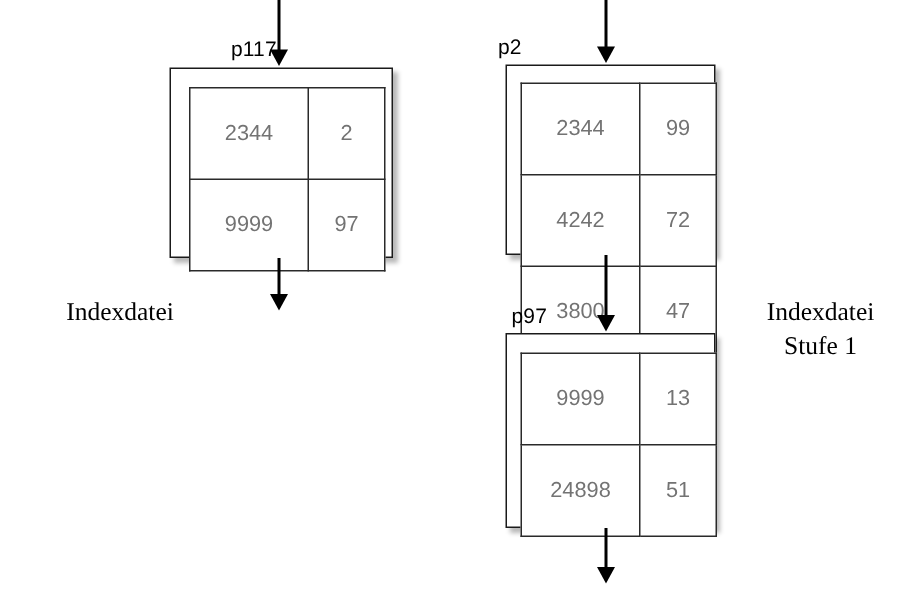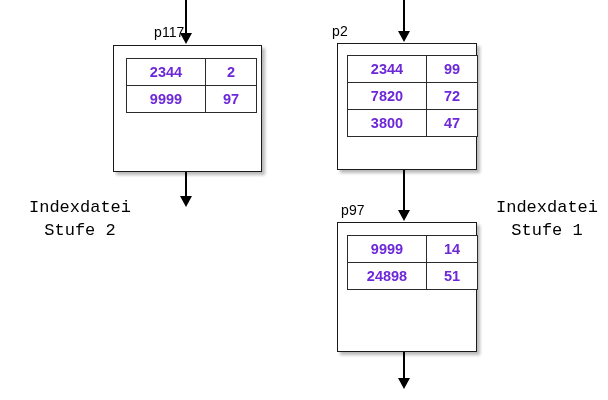--- a/index.html
+++ b/index.html
@@ -47,26 +47,25 @@
     position: absolute;
     border-collapse: collapse;
     table-layout: fixed;
     background: #ffffff;
   }
   .entry-table td {
     border: 1.4px solid #2a2a2a;
     text-align: center;
     font-family: "Liberation Sans", sans-serif;
     font-size: 14.5px;
-    color: #6d28d9;
+    color: #737373;
     height: 26px;
-    padding: 0 2px;
+    padding: 17px 2px;
     line-height: 26px;
     white-space: nowrap;
-    font-weight: bold;
   }
   .entry-table td.key  { width: 74px; }
   .entry-table td.ptr  { width: 46px; }
 
   
   .arrow {
     position: absolute;
     width: 0;
   }
   .arrow .shaft {
@@ -85,21 +84,21 @@
     height: 0;
     border-left: 6px solid transparent;
     border-right: 6px solid transparent;
     border-top: 11px solid #000000;
   }
 
   
   .caption {
     position: absolute;
     text-align: center;
-    font-family: Liberation Mono, monospace;
+    font-family: Liberation Serif, serif;
     font-size: 17px;
     font-weight: 400;
     line-height: 23px;
     color: #000000;
     white-space: nowrap;
   }
 </style>
 </head>
 <body>
 
@@ -127,40 +126,39 @@
     </tbody>
   </table>
 
   <div class="arrow" style="left:186px; top:172px; height:38px;">
     <div class="shaft" style="height:26px;"></div>
     <div class="head" style="top:24px;"></div>
   </div>
 
   <div class="caption" style="left:10px; top:196px; width:140px;">
     <div>Indexdatei</div>
-    <div>Stufe 2</div>
   </div>
 
   <div class="arrow" style="left:404px; top:0px; height:44px;">
     <div class="shaft" style="height:33px;"></div>
     <div class="head" style="top:31px;"></div>
   </div>
 
   <div class="page-label" style="left:332px; top:23px;">p2</div>
 
   <div class="page-block" style="left:337px; top:43px; width:140px; height:127px;"></div>
 
   <table class="entry-table" style="left:347px; top:55px;">
     <tbody>
       <tr>
         <td class="key">2344</td>
         <td class="ptr">99</td>
       </tr>
       <tr>
-        <td class="key">7820</td>
+        <td class="key">4242</td>
         <td class="ptr">72</td>
       </tr>
       <tr>
         <td class="key">3800</td>
         <td class="ptr">47</td>
       </tr>
     </tbody>
   </table>
 
   <div class="arrow" style="left:404px; top:170px; height:53px;">
@@ -169,21 +167,21 @@
   </div>
 
   <div class="page-label" style="left:329px; top:202px;padding-left:12px;">p97</div>
 
   <div class="page-block" style="left:337px; top:222px; width:140px; height:130px;"></div>
 
   <table class="entry-table" style="left:347px; top:235px;">
     <tbody>
       <tr>
         <td class="key">9999</td>
-        <td class="ptr">14</td>
+        <td class="ptr">13</td>
       </tr>
       <tr>
         <td class="key">24898</td>
         <td class="ptr">51</td>
       </tr>
     </tbody>
   </table>
 
   <div class="arrow" style="left:404px; top:352px; height:39px;">
     <div class="shaft" style="height:28px;"></div>

